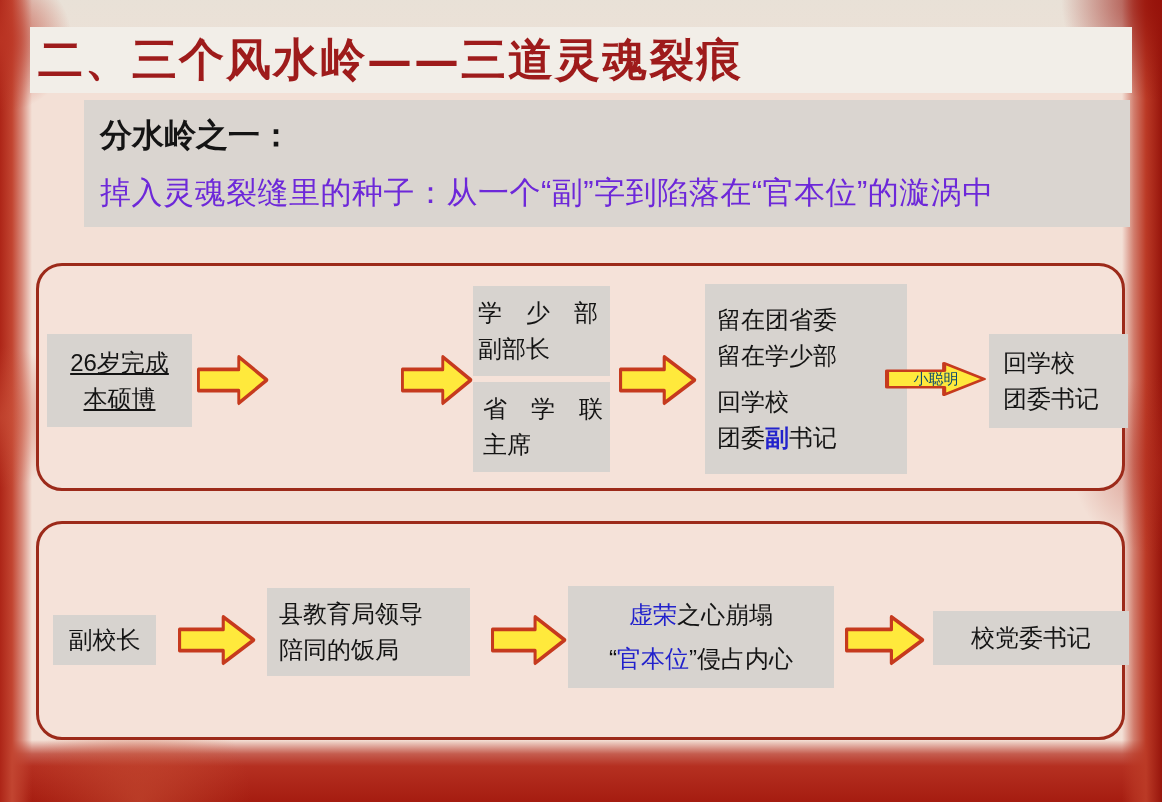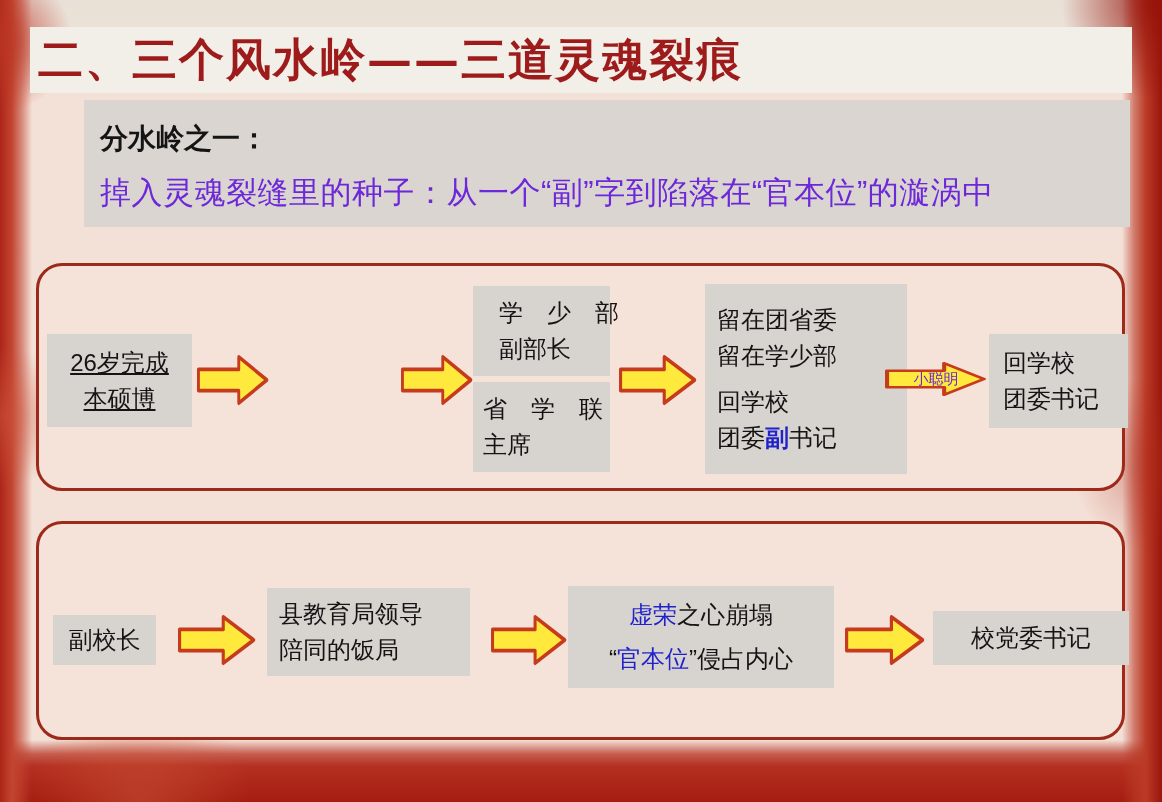--- a/index.html
+++ b/index.html
@@ -36,21 +36,21 @@
     color:var(--title-red,#9e1b1b);
     font-family:"DejaVu Serif","Liberation Serif",serif;
     white-space:nowrap;
   }
 
   .intro{
     position:absolute;left:84px;top:100px;width:1046px;height:127px;
     background:var(--intro-bg,#dad5d0);
     box-sizing:border-box;padding:10px 16px;z-index:2;
   }
-  .intro-heading{font-size:28px;font-weight:bold;color:#141414;margin-top:10px;}
+  .intro-heading{font-size:32px;font-weight:bold;color:#141414;margin-top:4px;}
   .intro-body{font-size:31px;color:#6d28d9;margin-top:14px;letter-spacing:.5px;white-space:nowrap;}
 
   .panel{
     position:absolute;box-sizing:border-box;z-index:2;
     border:3.5px solid var(--panel-border,#9c2a1a);
     border-radius:26px;
     background:var(--panel-bg,#f5e2d9);
   }
 
   .node{
@@ -71,21 +71,21 @@
   svg.arrow{position:absolute;overflow:visible;}
   svg.arrow polygon{
     fill:var(--arrow-fill,#ffe93c);
     stroke:var(--arrow-stroke,#c63a1e);
     stroke-width:4;stroke-linejoin:round;
   }
   .small-arrow-wrap{position:absolute;}
   .small-arrow-wrap svg.arrow{left:0;top:0;width:100%;height:100%;}
   .arrow-label{
     position:absolute;left:0;right:0;top:8px;
-    font-size:15px;color:#6d28d9;text-align:center;line-height:18px;
+    font-size:15px;color:#0c4a6e;text-align:center;line-height:18px;
     z-index:3;
   }
 </style>
 </head>
 <body>
 
 <div class="stage">
   <div class="bg-texture"></div>
 
   <div class="title-bar">
@@ -106,21 +106,21 @@
 
     <svg class="arrow" style="left:158px;top:88px;width:72px;height:52px;" viewBox="0 0 100 54" preserveAspectRatio="none">
         <polygon points="2,16 58,16 58,3 97,27 58,51 58,38 2,38"></polygon>
       </svg>
 
 
     <svg class="arrow" style="left:362px;top:88px;width:72px;height:52px;" viewBox="0 0 100 54" preserveAspectRatio="none">
         <polygon points="2,16 58,16 58,3 97,27 58,51 58,38 2,38"></polygon>
       </svg>
 
-    <div class="node left" style="left:434px;top:20px;width:137px;height:90px;padding-left:26px;">
+    <div class="node left" style="left:434px;top:20px;width:137px;height:90px;padding-left:5px;">
       <div class="ln">学　少　部</div>
       <div class="ln">副部长</div>
     </div>
 
     <div class="node left" style="left:434px;top:116px;width:137px;height:90px;padding-left:10px;">
       <div class="ln">省　学　联</div>
       <div class="ln">主席</div>
     </div>
 
     <svg class="arrow" style="left:580px;top:88px;width:78px;height:52px;" viewBox="0 0 100 54" preserveAspectRatio="none">

